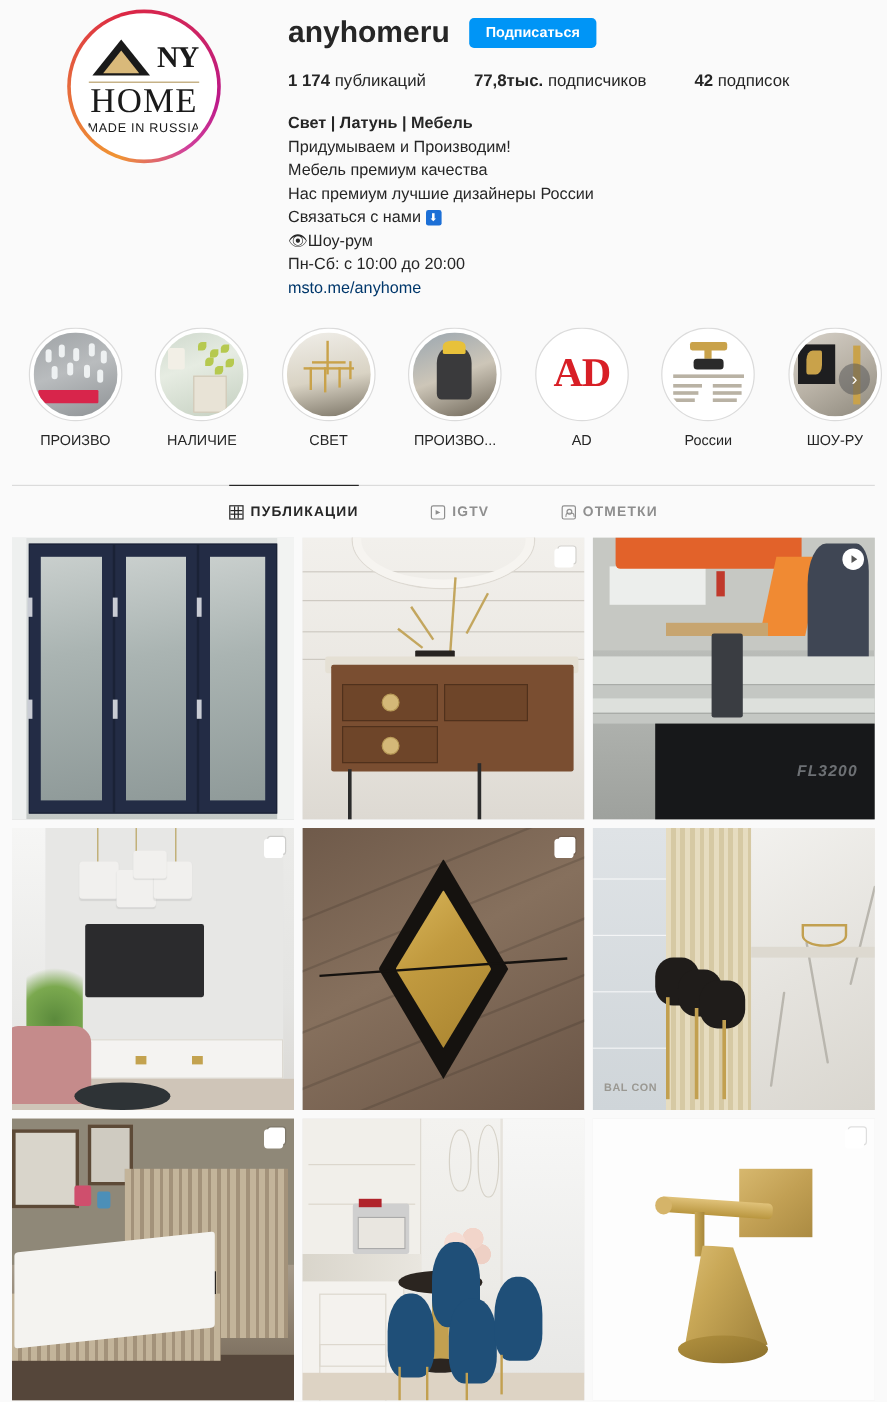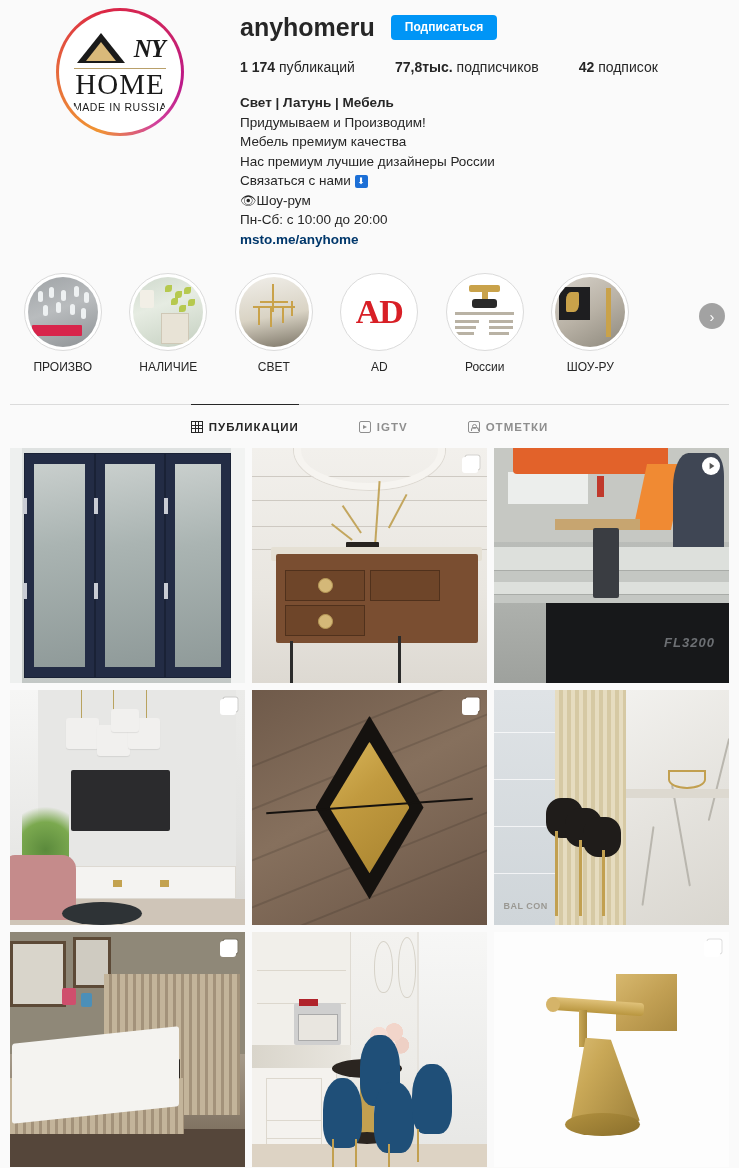--- a/index.html
+++ b/index.html
@@ -25,21 +25,21 @@
   .avatar-inner {
     width: 100%; height: 100%; border-radius: 50%;
     background: #fff; padding: 4px;
     display: flex; align-items: center; justify-content: center;
   }
   .logo {
     width: 100%; height: 100%; border-radius: 50%; background: #fff;
     display: flex; flex-direction: column; align-items: center; justify-content: center;
     overflow: hidden;
   }
-  .logo-any { position: relative; width: 94px; height: 36px; font-style: italic; }
+  .logo-any { position: relative; width: 94px; height: 36px; }
   .logo-tri {
     position: absolute; left: 4px; top: 2px;
     width: 0; height: 0;
     border-left: 24px solid transparent; border-right: 24px solid transparent;
     border-bottom: 30px solid #1a1a1a;
   }
   .logo-tri-in {
     position: absolute; left: 13px; top: 11px;
     width: 0; height: 0;
     border-left: 15px solid transparent; border-right: 15px solid transparent;
@@ -73,21 +73,21 @@
   .stat { color: #262626; }
   .stat b { font-weight: bold; }
   .bio { margin-top: 18px; font-size: 13.5px; line-height: 19.5px; }
   .bio .bold { font-weight: bold; }
   .emoji-dl {
     display: inline-block; background: #1c6fd6; color: #fff;
     font-size: 9px; line-height: 13px; width: 13px; height: 13px;
     text-align: center; border-radius: 2px; vertical-align: 1px;
   }
   .eye-glyph { font-size: 13px; }
-  .bio-link { color: #00376b; font-weight: bold; font-size: 13.5px; text-decoration: none; }
+  .bio-link { color: #00376b; font-weight: normal; font-size: 13.5px; text-decoration: none; }
 
   
   .highlights {
     display: flex; padding: 0 10px; margin-top: 24px;
     gap: 0; position: relative; overflow: hidden;
   }
   .hl { width: 105.5px; flex: 0 0 105.5px; display: flex; flex-direction: column; align-items: center; cursor: pointer; }
   .hl-ring {
     width: 78px; height: 78px; border-radius: 50%;
     border: 1px solid #dbdbdb; background: #fff;
@@ -444,20 +444,31 @@
             <span class="arm" style="left:28%;top:42%;width:2px;height:26%"></span>
             <span class="arm" style="left:44%;top:42%;width:2px;height:30%"></span>
             <span class="arm" style="left:62%;top:42%;width:2px;height:24%"></span>
             <span class="arm" style="left:74%;top:34%;width:2px;height:22%"></span>
           </div>
         </div>
       </div>
       <div class="hl-label">СВЕТ</div>
     </div>
 
+    <div class="hl">
+      <div class="hl-ring">
+        <div class="hl-img">
+          <div class="art h4">
+            <span class="person"></span>
+              <span class="hat"></span>
+          </div>
+        </div>
+      </div>
+      <div class="hl-label">ПРОИЗВО...</div>
+    </div>
 
     <div class="hl">
       <div class="hl-ring">
         <div class="hl-img">
           <div class="art h5">
             <span class="ad">AD</span>
           </div>
         </div>
       </div>
       <div class="hl-label">AD</div>

